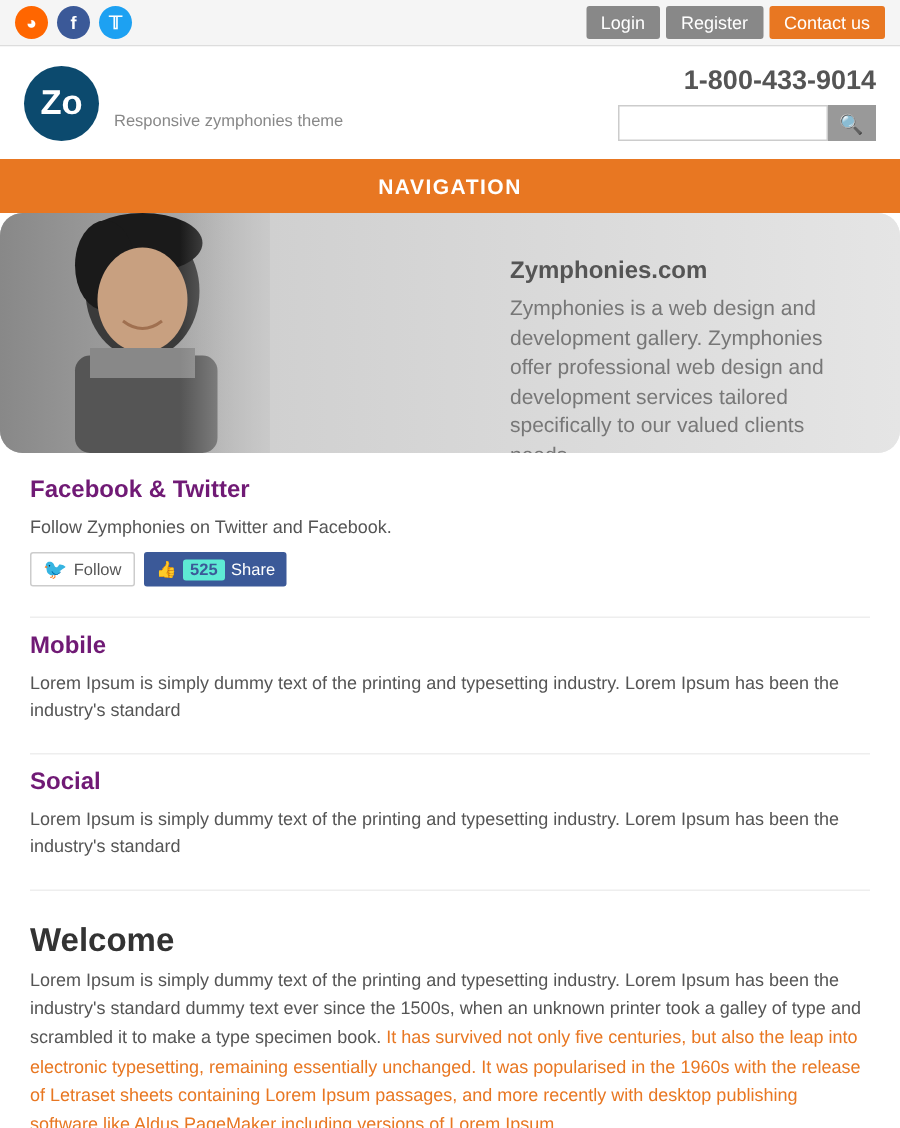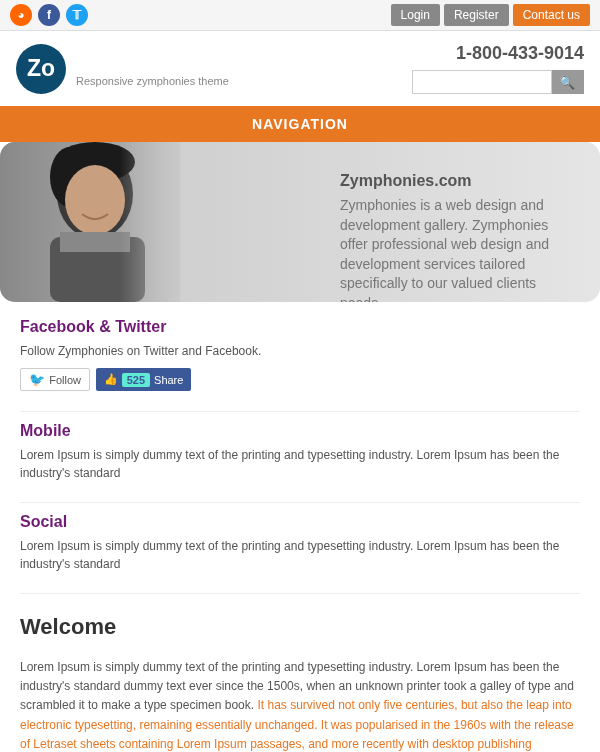--- a/index.html
+++ b/index.html
@@ -97,21 +97,21 @@
       background: #3b5998; border: none; padding: 3px 8px;
       font-size: 11px; cursor: pointer; color: #fff; border-radius: 2px;
     }
     .btn-facebook .like-count {
       background: #5eead4; color: #3b5998; padding: 1px 5px;
       margin: 0 4px; font-weight: bold; border-radius: 2px; font-size: 11px;
     }
 
     
     .welcome-section { margin-top: 10px; padding-top: 10px; }
-    .welcome-title { font-size: 22px; font-weight: bold; color: #333; margin-bottom: 18px; }
+    .welcome-title { font-size: 22px; font-weight: bold; color: #333; margin-bottom: 4px; }
     .welcome-text { font-size: 12px; color: #555; line-height: 1.6; margin-bottom: 10px; }
     .welcome-text a, .highlight-link { color: #e87722; text-decoration: none; }
 
     hr.divider { border: none; border-top: 1px solid #eee; margin: 10px 0; }
   </style>
 </head>
 <body>
 
 <div class="top-bar">
   <div class="top-bar-left">

